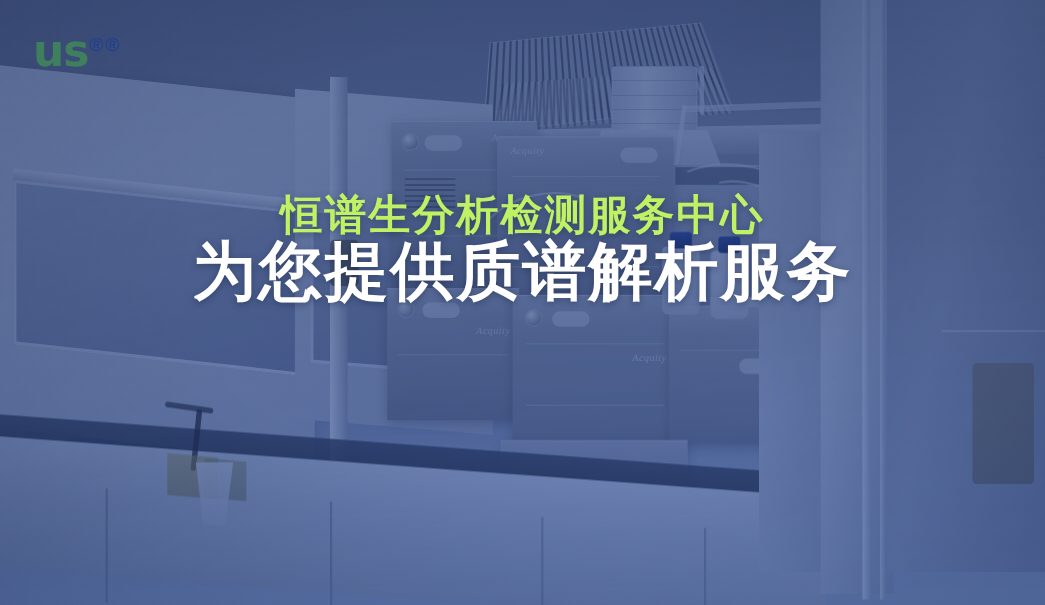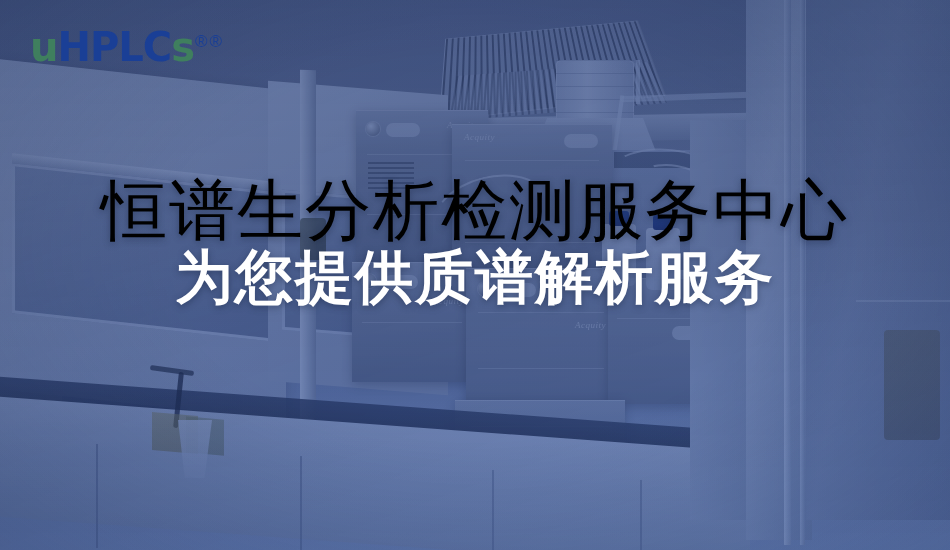--- a/index.html
+++ b/index.html
@@ -388,21 +388,21 @@
     font-size:17px; color:#1a3f96;
     position:relative; top:-14px; margin-left:2px;
   }
 
   
   .headlines {
     position:absolute; left:0; right:0; top:176px;
     text-align:center; z-index:6; user-select:none;
   }
   .h-line1 {
-    color:#000000; font-size:66px; font-weight:normal;
+    color:#bef264; font-size:38px; font-weight:bold;
     letter-spacing:2px; line-height:1.06;
     text-shadow:0 2px 7px rgba(18,30,58,.42);
   }
   .h-line2 {
     color:#ffffff; font-size:58px; font-weight:bold;
     letter-spacing:2px; line-height:1.06;
     text-shadow:0 2px 7px rgba(18,30,58,.42);
   }
 
   
@@ -536,21 +536,20 @@
     <div class="col-right-line"></div>
     <div class="misc-r"></div>
   </div>
 
   <div class="tint"></div>
   <div class="tint2"></div>
   <div class="vignette"></div>
 
   <div class="logo">
     <span class="logo-u">u</span>
-    <span class="logo-hplc">HPLC</span>
     <span class="logo-s">s</span>
     <span class="logo-r1">®</span>
     <span class="logo-r2">®</span>
   </div>
 
   <div class="headlines">
     <div class="h-line1">恒谱生分析检测服务中心</div>
     <div class="h-line2">为您提供质谱解析服务</div>
   </div>
 

